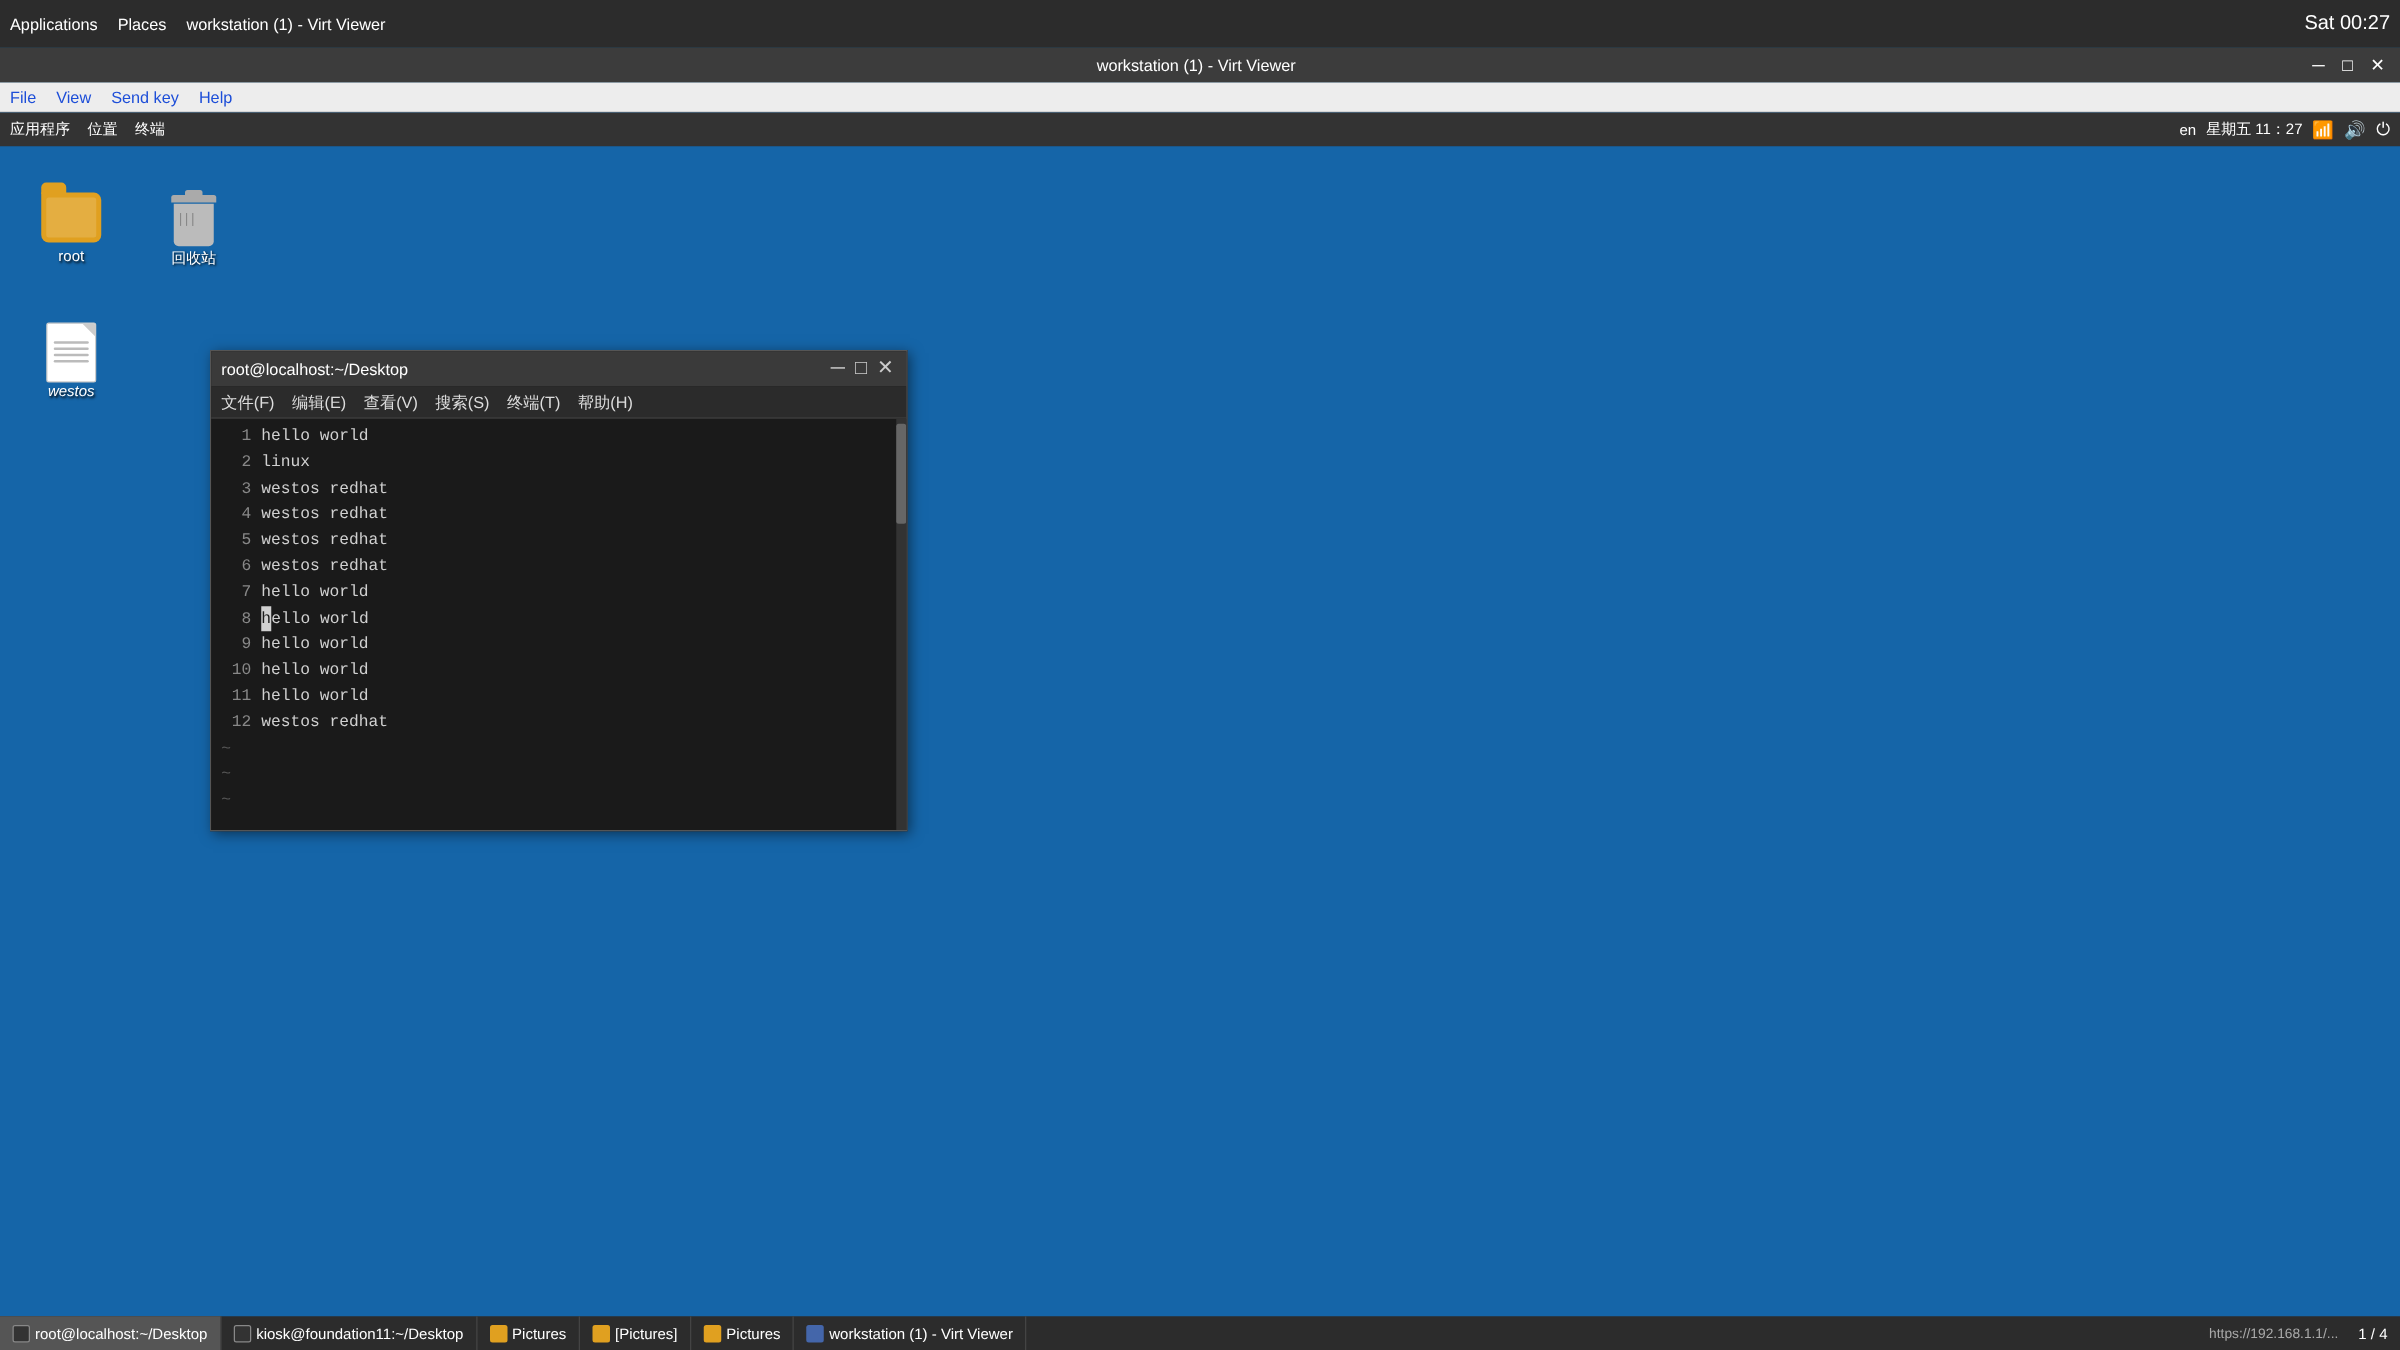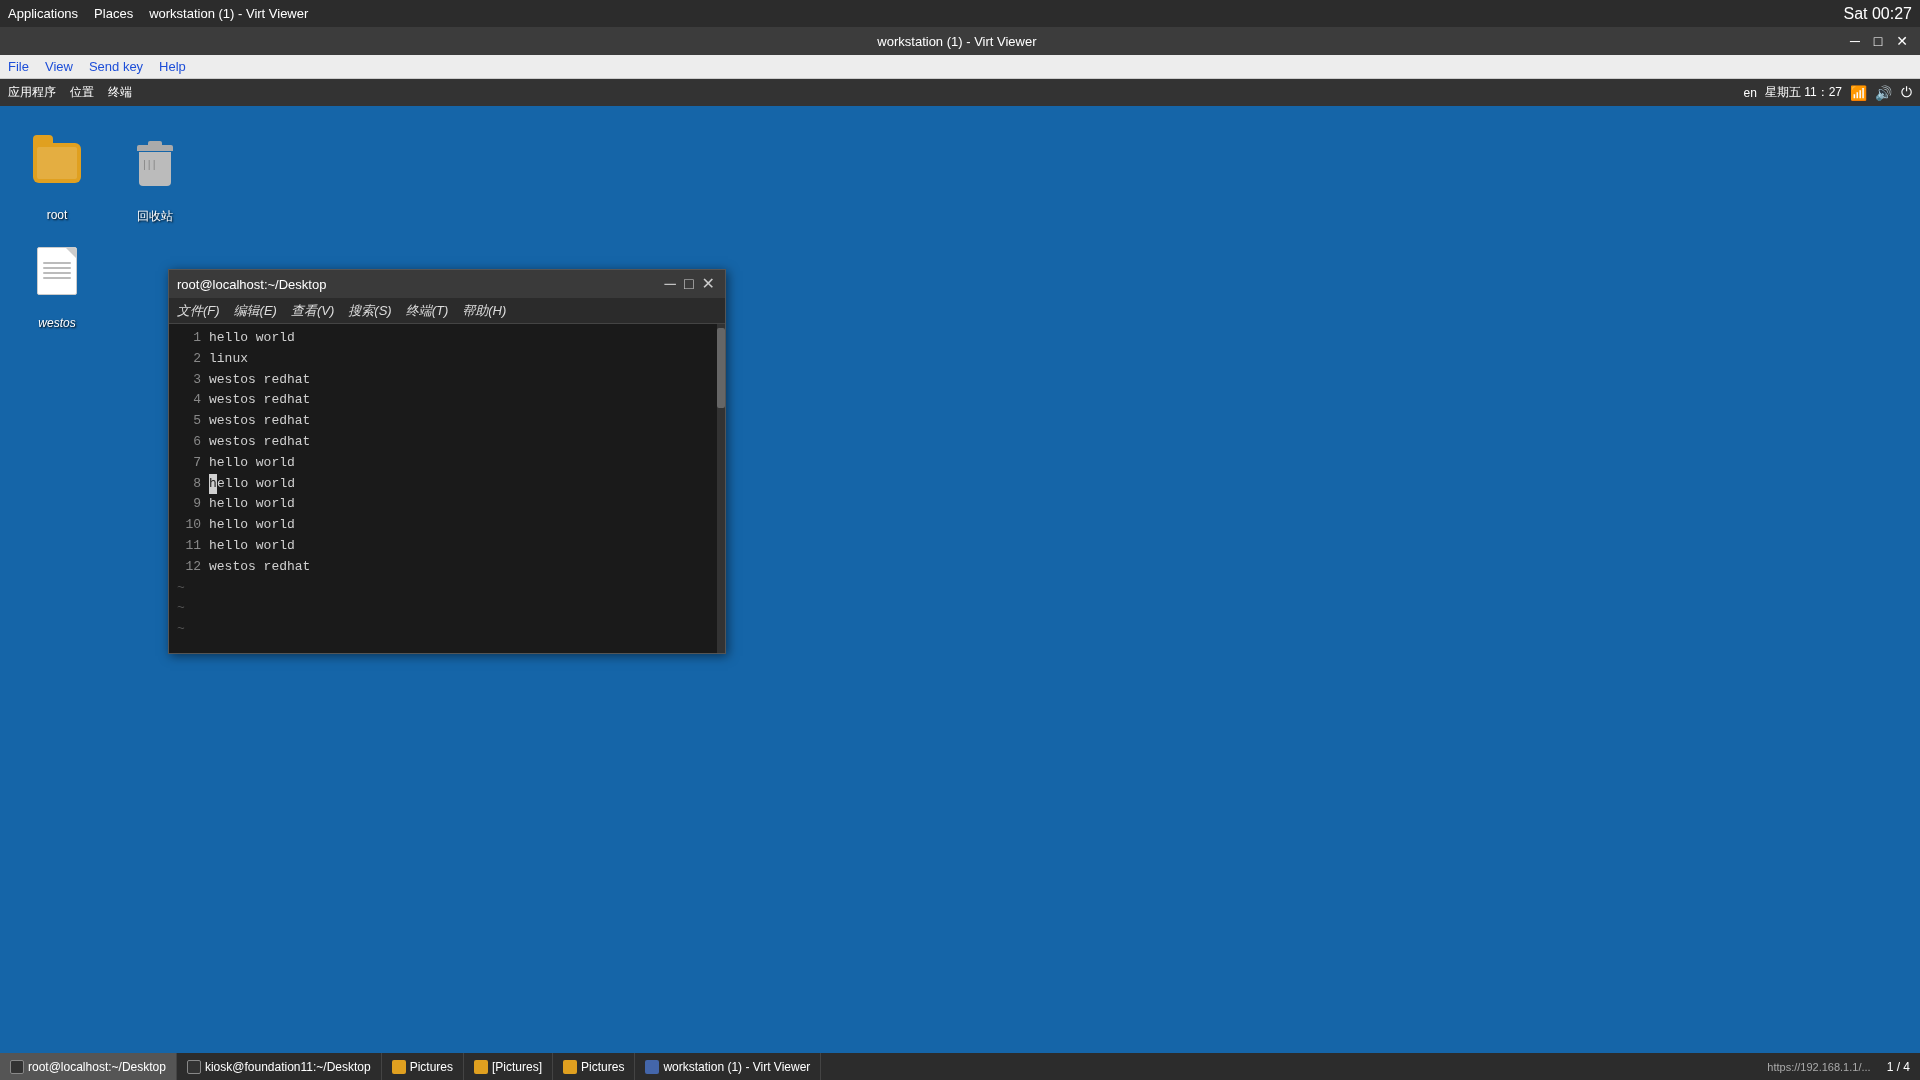--- a/index.html
+++ b/index.html
@@ -8,21 +8,21 @@
       height: 1080px;
       overflow: hidden;
       font-family: sans-serif;
       background: #1a5276;
       position: relative;
     }
 
     
     .top-bar {
       width: 100%;
-      height: 27px;
+      height: 38px;
       background: #2c2c2c;
       display: flex;
       align-items: center;
       justify-content: space-between;
       color: #ffffff;
       font-size: 13px;
       padding: 0 8px;
       position: relative;
       z-index: 100;
     }
@@ -107,21 +107,21 @@
     .desktop-icon .icon-img {
       width: 48px;
       height: 48px;
       display: flex;
       align-items: center;
       justify-content: center;
     }
     .desktop-icon .icon-label {
       color: #fff;
       font-size: 12px;
-      margin-top: 21px;
+      margin-top: 0;
       text-align: center;
       text-shadow: 1px 1px 2px #000;
     }
 
     
     .folder-icon {
       width: 48px;
       height: 40px;
       background: #e0a020;
       border-radius: 0 6px 6px 6px;
@@ -291,21 +291,20 @@
       align-items: center;
       padding: 0 8px;
       gap: 14px;
       font-size: 13px;
       color: #ddd;
       flex-shrink: 0;
       border-bottom: 1px solid #444;
     }
     .terminal-menubar span {
       cursor: pointer;
-      font-style: italic;
     }
 
     .terminal-content {
       flex: 1;
       background: #1a1a1a;
       color: #d0d0d0;
       font-family: 'Courier New', Courier, monospace;
       font-size: 13px;
       padding: 4px 8px;
       overflow: hidden;

